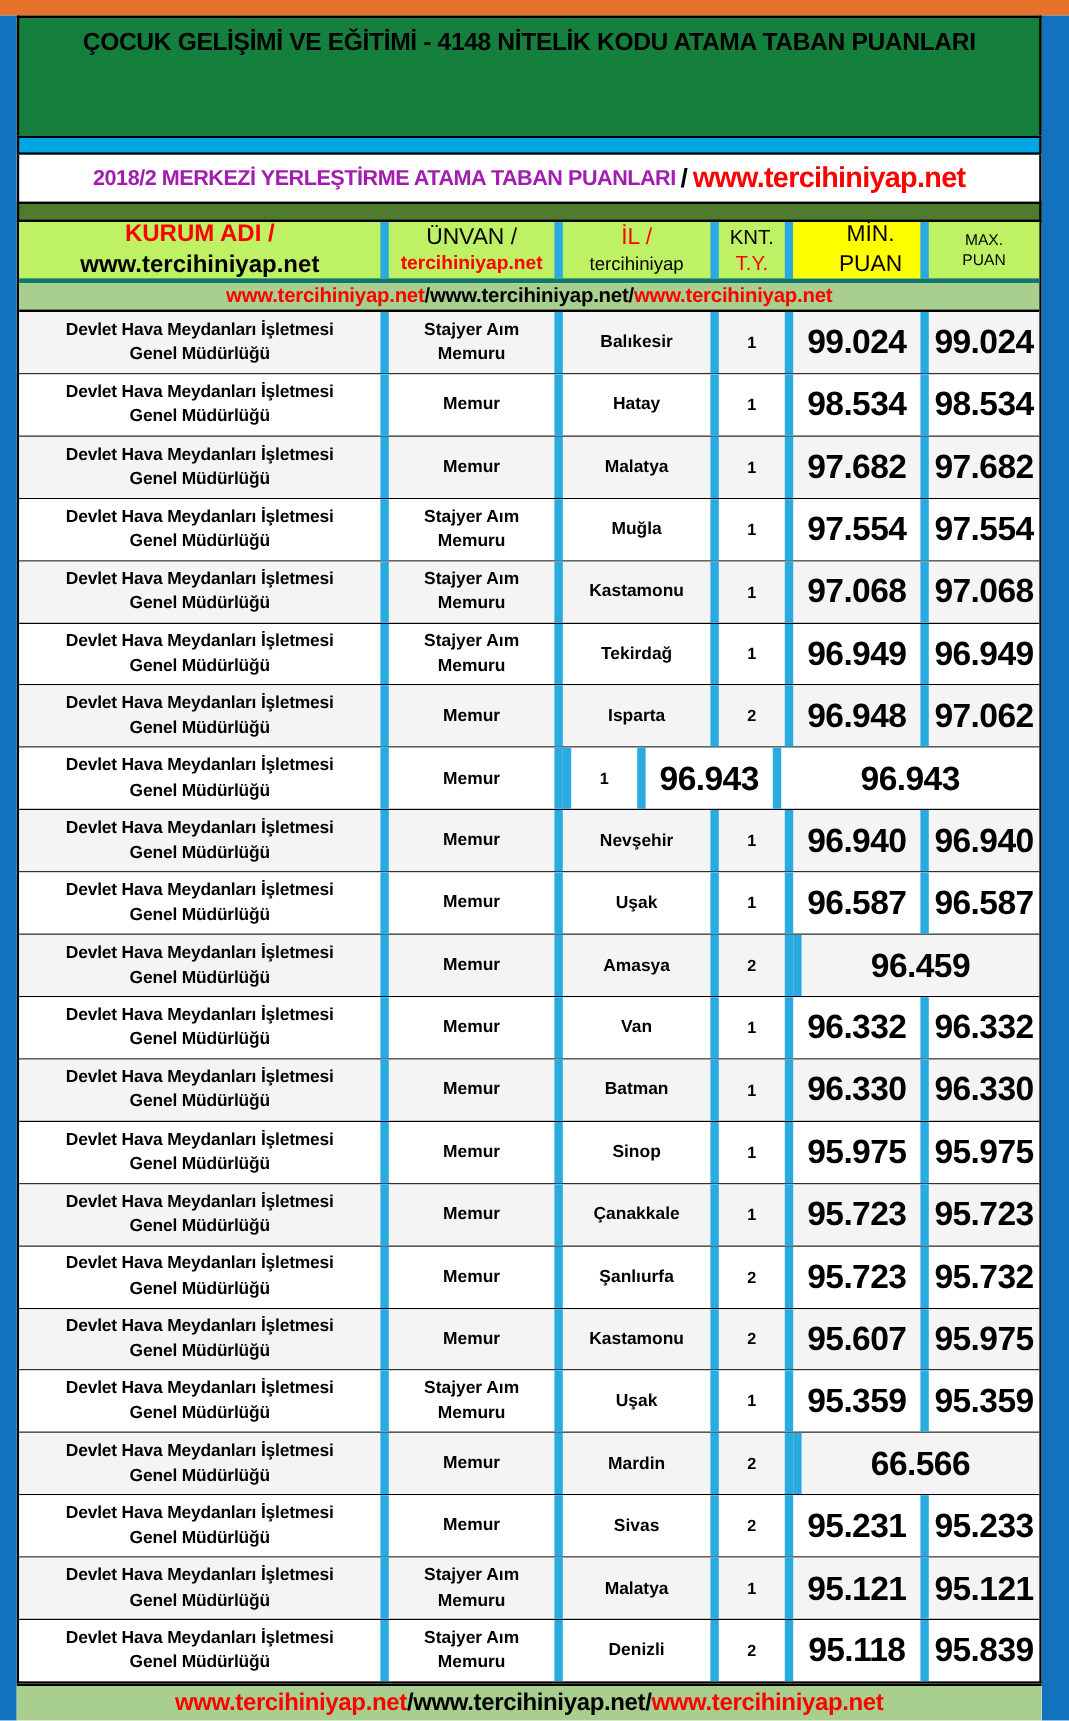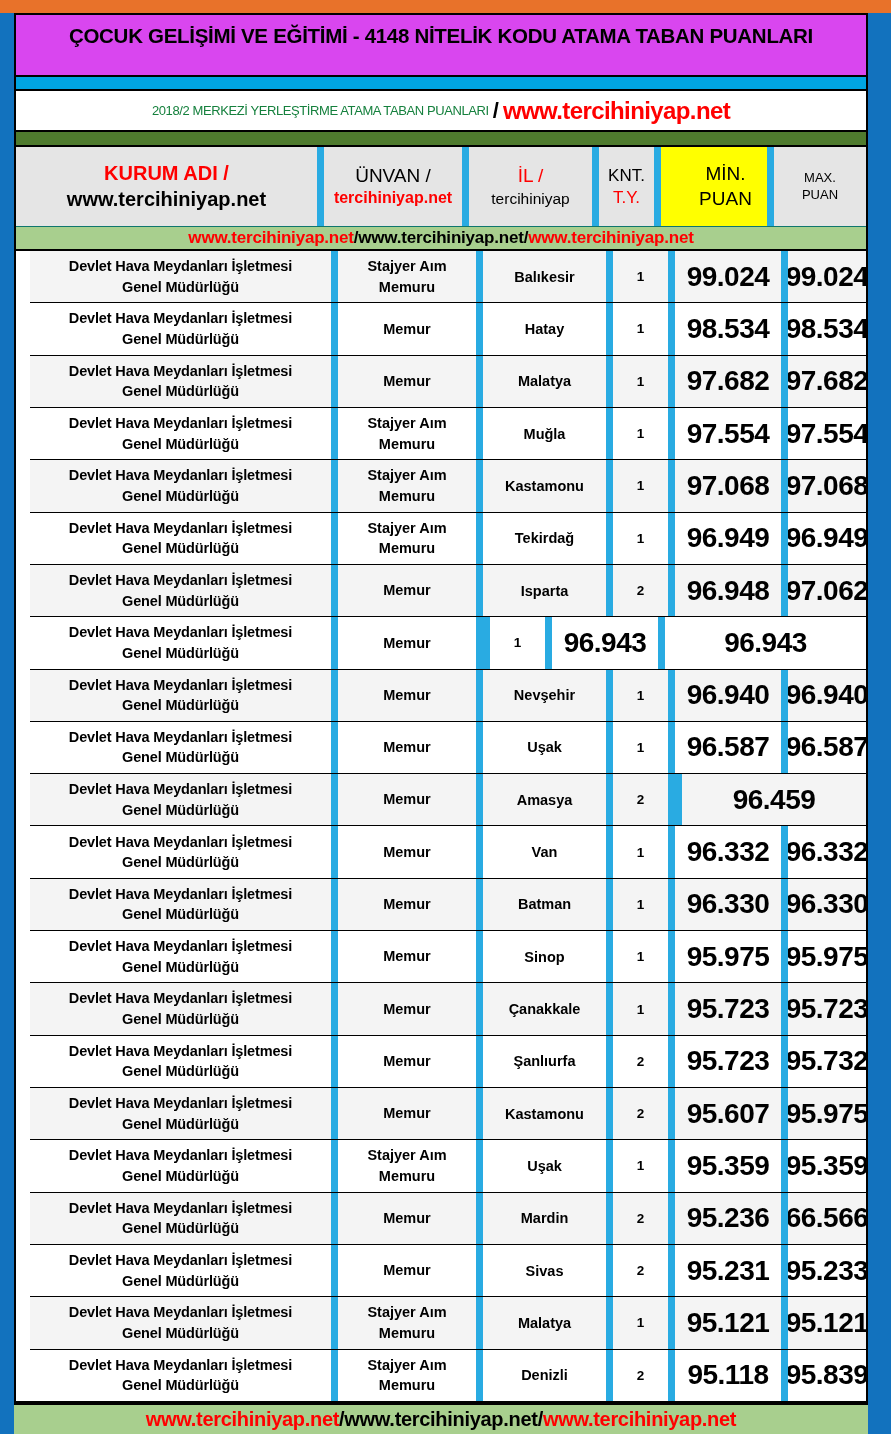--- a/index.html
+++ b/index.html
@@ -50,29 +50,29 @@
     width: 854px;
     height: 1421px;
     background: #ffffff;
     display: flex;
     flex-direction: column;
   }
 
   .title-block {
     border: 2px solid #000;
     border-bottom: none;
-    background: #d946ef;
+    background: #15803d;
     padding: 6px 28px 8px 28px;
     text-align: center;
     font-weight: bold;
     font-size: 20.5px;
     line-height: 1.45;
     letter-spacing: -0.3px;
     color: #000;
-    height: 62px;
+    height: 100px;
   }
 
   .cyan-bar {
     border: 2px solid #000;
     background: #00A5E3;
     height: 16px;
     flex: 0 0 auto;
   }
 
   .subtitle-block {
@@ -80,24 +80,24 @@
     border-top: none;
     background: #ffffff;
     height: 41px;
     display: flex;
     align-items: center;
     justify-content: center;
     white-space: nowrap;
     overflow: hidden;
   }
   .subtitle-left {
-    font-weight: normal;
-    font-size: 13px;
+    font-weight: bold;
+    font-size: 18px;
     letter-spacing: -0.4px;
-    color: #15803d;
+    color: #a21caf;
   }
   .subtitle-sep {
     font-weight: bold;
     font-size: 22px;
     color: #000;
     margin: 0 4px;
   }
   .subtitle-url {
     font-weight: bold;
     font-size: 24px;
@@ -118,23 +118,23 @@
     border: 2px solid #000;
     border-top: none;
     flex: 1 1 auto;
     display: flex;
     flex-direction: column;
     min-height: 0;
   }
 
   .hrow {
     display: flex;
-    height: 80px;
-    background: #e5e5e5;
-    border-bottom: 1px solid #0f766e;
+    height: 51px;
+    background: #bef264;
+    border-bottom: 4px solid #0f766e;
     flex: 0 0 auto;
   }
   .hcell {
     display: flex;
     flex-direction: column;
     align-items: center;
     justify-content: center;
     text-align: center;
     line-height: 1.28;
     color: #000;
@@ -173,21 +173,20 @@
     flex: 0 0 auto;
   }
   .banner .seg-red { color: #FF0000; }
   .banner .seg-blk { color: #000000; }
 
   .rows {
     flex: 1 1 auto;
     display: flex;
     flex-direction: column;
     min-height: 0;
-    padding-left: 14px;
   }
 
   .row {
     display: flex;
     flex: 1 1 0;
     min-height: 0;
     border-bottom: 1px solid #000;
     background: #ffffff;
   }
   .row.alt { background: #F4F4F4; }
@@ -866,23 +865,20 @@
             </div>
             <div class="sep"></div>
             <div class="cell w-il c-il">
               <span>Mardin</span>
             </div>
             <div class="sep"></div>
             <div class="cell w-knt c-knt">
               <span>2</span>
             </div>
             <div class="sep"></div>
-            <div class="cell w-min c-min">
-              <span>95.236</span>
-            </div>
             <div class="sep"></div>
             <div class="cell w-max c-max">
               <span>66.566</span>
             </div>
           </div>
           <div class="row">
             <div class="cell w-kurum c-kurum">
               <div>
                 <div>Devlet Hava Meydanları İşletmesi</div>
                 <div>Genel Müdürlüğü</div>

